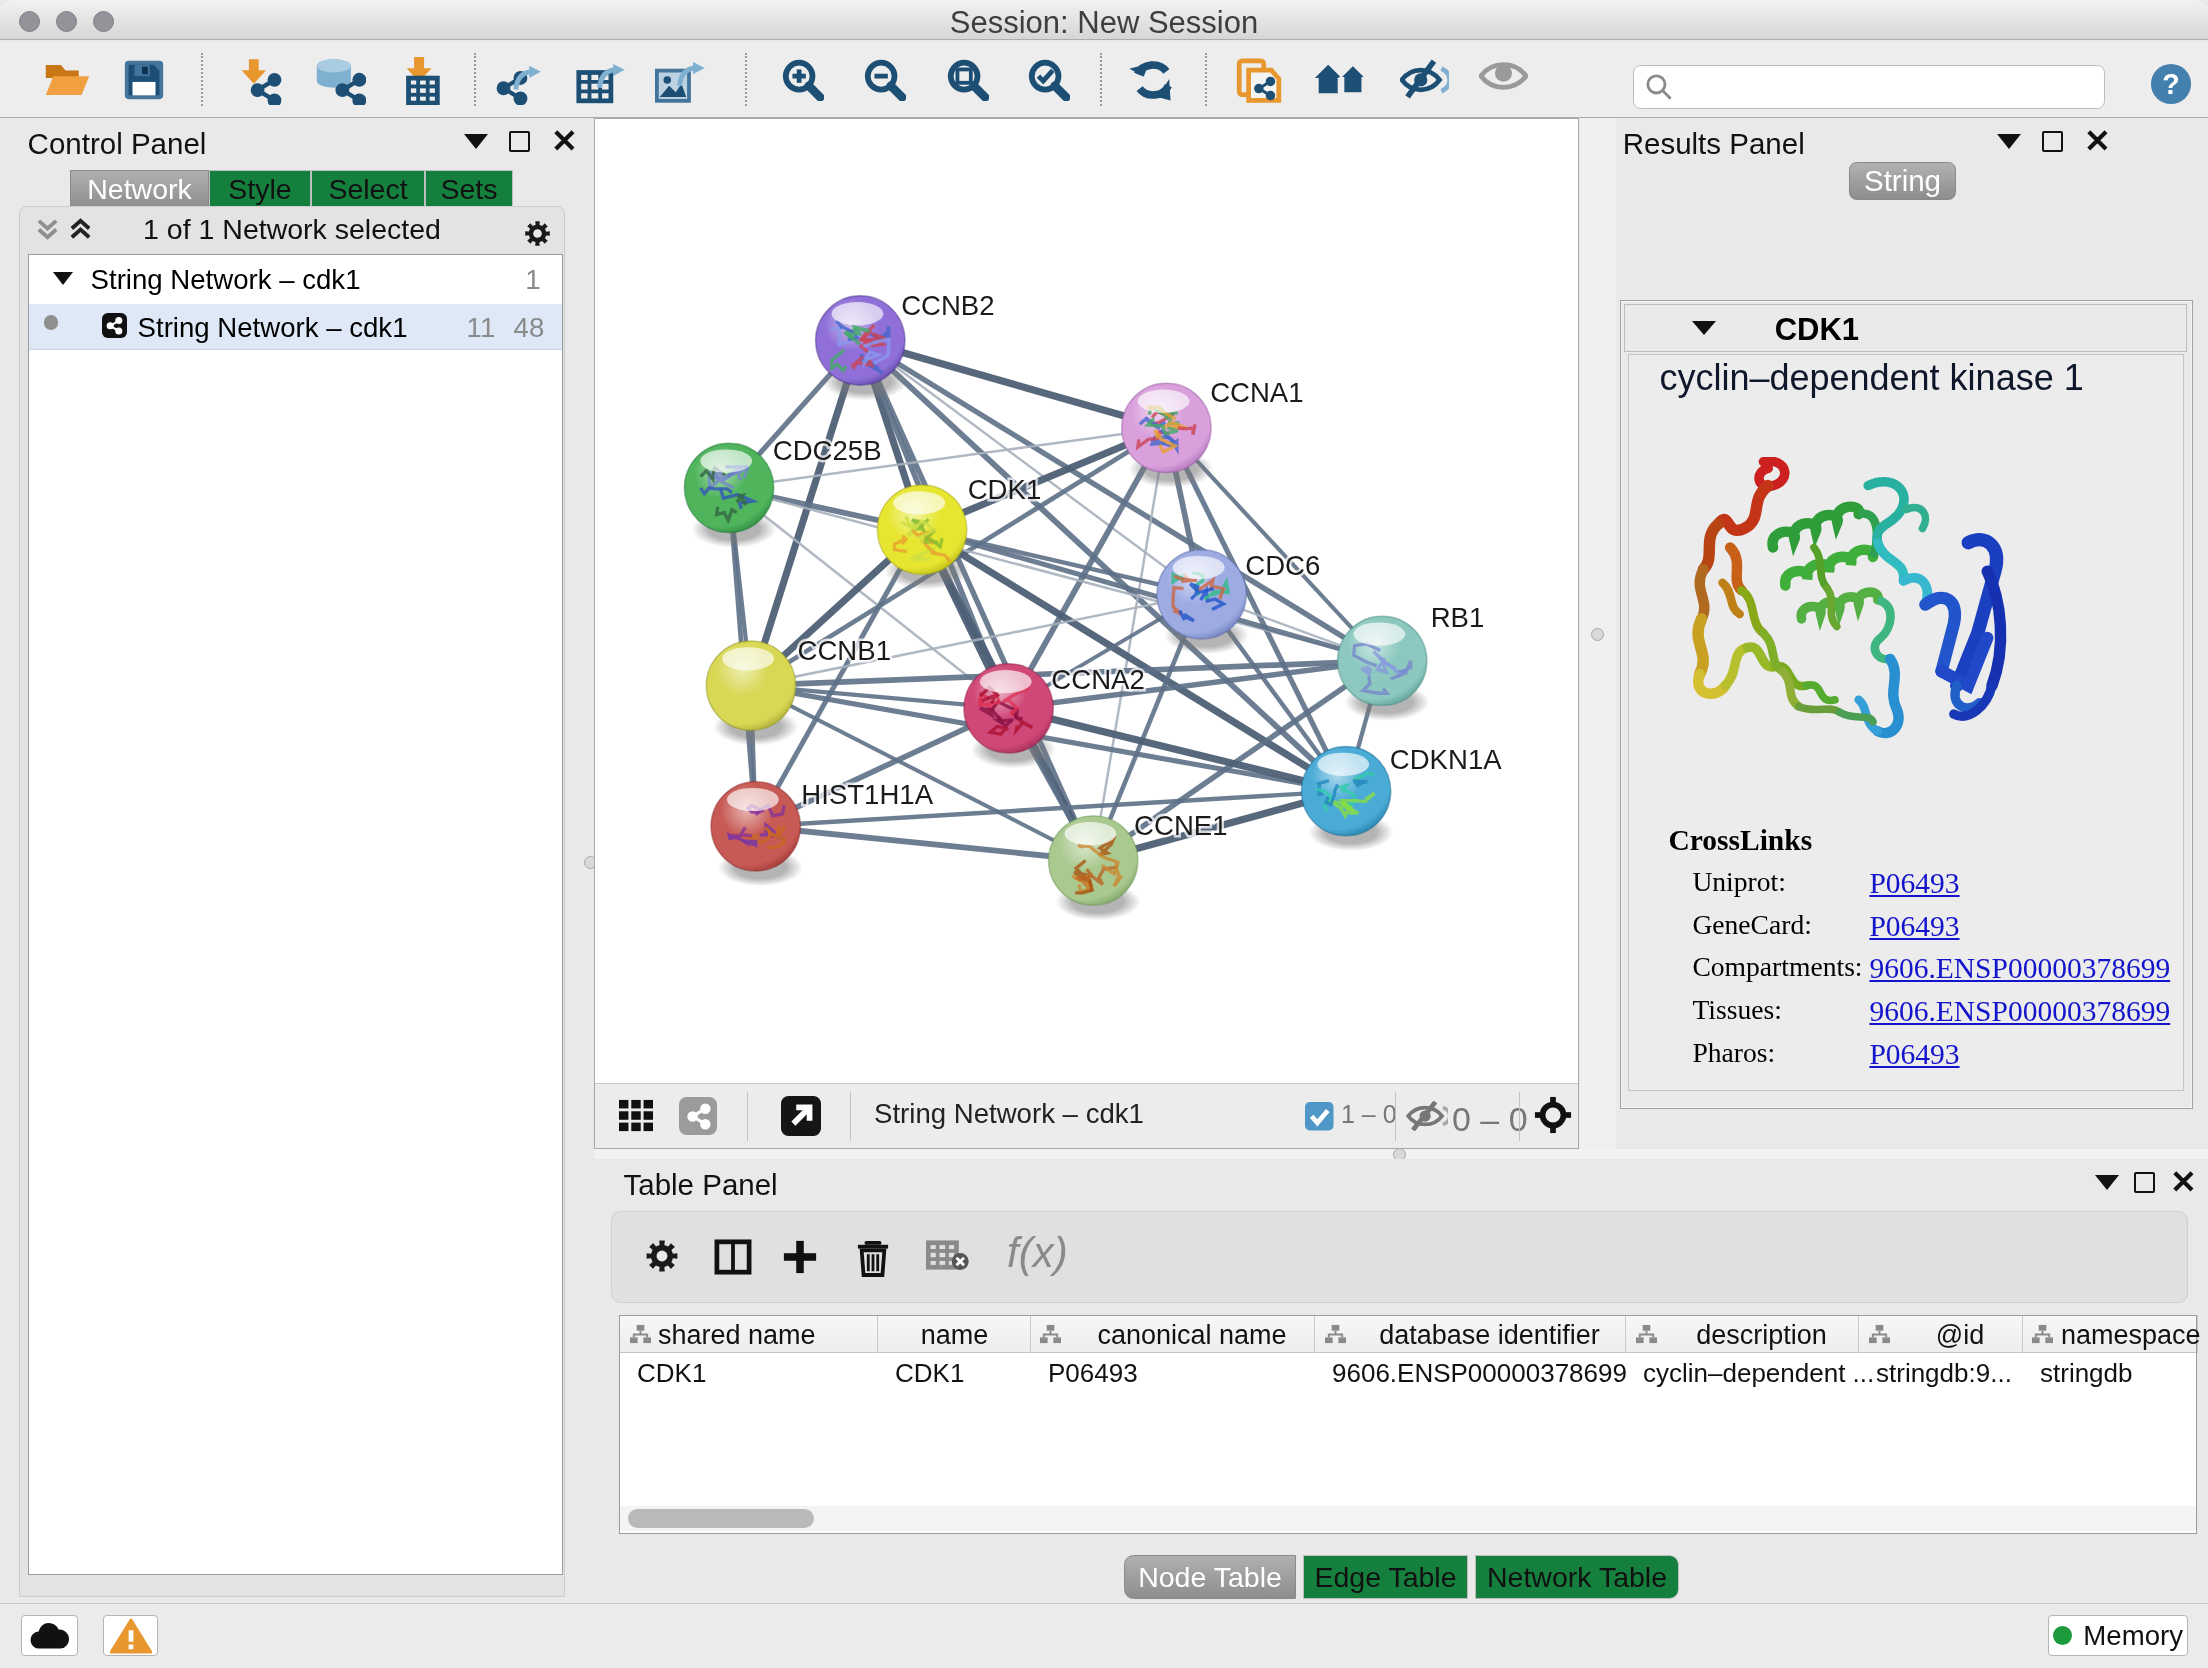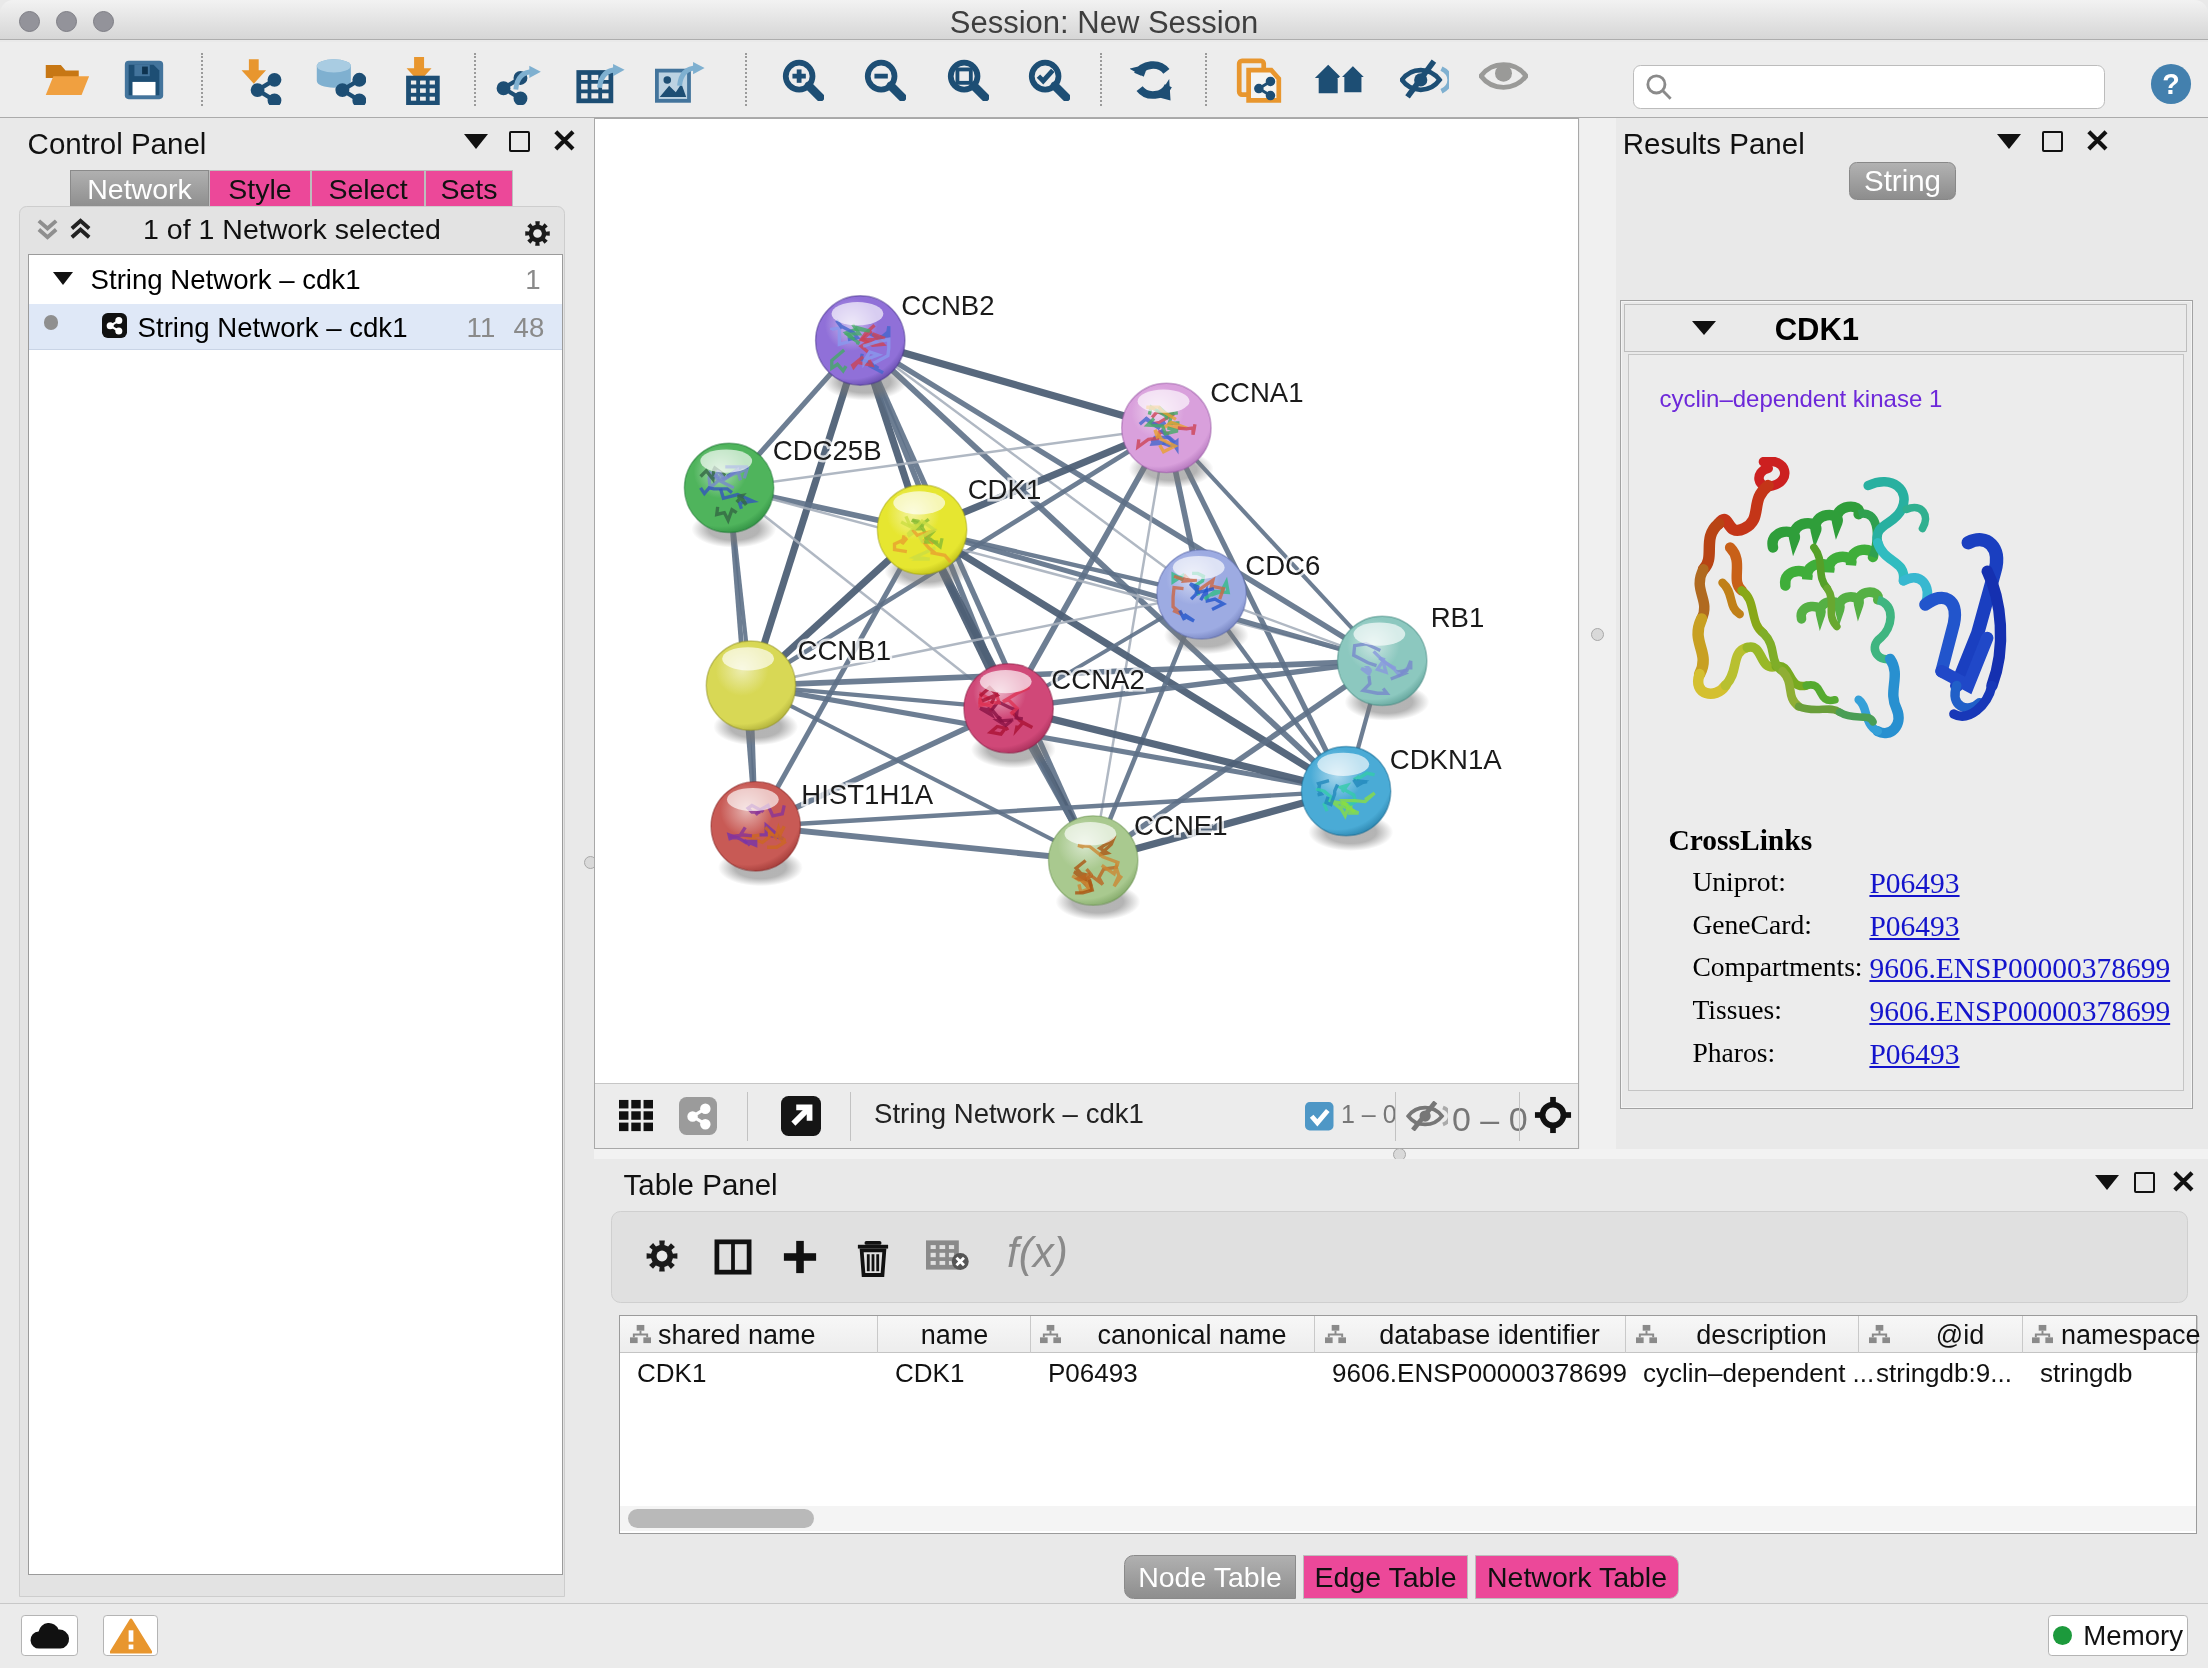--- a/index.html
+++ b/index.html
@@ -8,21 +8,21 @@
 .title{position:absolute;top:4.8px;left:0;width:100%;text-align:center;font-size:31px;color:#3e3e3e}
 .toolbar{left:0;top:42px;width:2208px;height:76px;background:#ededed;border-bottom:1.9px solid #ababab}
 .tb-icon{position:absolute;top:57px}
 .tbsep{position:absolute;top:53px;height:53px;border-left:2.9px dotted #9b9b9b;width:0}
 .searchbox{position:absolute;left:1633px;top:65px;width:472px;height:44px;background:#fff;border:1.9px solid #bcbcbc;border-radius:7.6px}
 .panel-title{font-size:29.5px;color:#111}
 .dockbtns{position:absolute;display:flex;align-items:center;gap:21px}
 .dock-arrow{width:0;height:0;border-left:12.4px solid transparent;border-right:12.4px solid transparent;border-top:15px solid #111}
 .dock-sq{width:21px;height:21px;border:2.9px solid #111;border-radius:1.9px}
 .dock-x{font-size:32px;font-weight:bold;color:#111;line-height:21px}
-.tab{position:absolute;height:38px;background:#ec4899;border:1.9px solid #bdbdbd;font-size:28.5px;color:#111;display:flex;align-items:center;justify-content:center}
+.tab{position:absolute;height:38px;background:#15803d;border:1.9px solid #bdbdbd;font-size:28.5px;color:#111;display:flex;align-items:center;justify-content:center}
 .tab.sel{background:linear-gradient(#b0b0b0,#8e8e8e);color:#fff;border-color:#8a8a8a}
 .listbox{position:absolute;background:#fff;border:1.9px solid #9b9b9b}
 .btn{position:absolute;background:#fff;border:1.9px solid #b4b4b4;border-radius:8.6px;display:flex;align-items:center;justify-content:center;font-size:29.5px;color:#111}
 .sunken{position:absolute;border:1.9px solid #a2a2a2;box-shadow:inset 0 0 0 1px #f4f4f4}
 a.lnk{color:#1414cc;text-decoration:underline;font-family:"Liberation Serif",serif}
 </style></head><body>
 <div class="abs titlebar">
 <div class="tl" style="left:19px"></div>
 <div class="tl" style="left:56px"></div>
 <div class="tl" style="left:93px"></div>
@@ -547,21 +547,21 @@
       <div class="dock-sq"></div>
       <div class="dock-x">✕</div>
     </div>
 <div class="abs" style="left:233px;top:44px;width:107px;height:38px;background:linear-gradient(#b2b2b2,#8d8d8d);border:1px solid #888;border-radius:7.6px;color:#fff;font-size:29.5px;text-align:center;line-height:36px">String</div>
 <div class="sunken" style="left:3.8px;top:182px;width:573px;height:809px;background:#e9e9e9">
 <div class="abs" style="left:2.9px;top:2.9px;width:563px;height:48px;background:#eaeaea;border:1px solid #bdbdbd">
         <div style="position:absolute;left:67px;top:16px;width:0;height:0;border-left:12.4px solid transparent;border-right:12.4px solid transparent;border-top:14.3px solid #111"></div>
         <div style="position:absolute;left:150px;top:6.7px;font-size:31px;font-weight:bold">CDK1</div>
       </div>
 <div class="abs" style="left:7.6px;top:53px;width:556px;height:737px;background:#ececec;border:1px solid #c4c4c4">
-<div class="abs" style="left:30px;top:30px;font-size:24px;color:#6d28d9">cyclin–dependent kinase 1</div>
+<div class="abs" style="left:30px;top:2px;font-size:36px;color:#0f172a">cyclin–dependent kinase 1</div>
 <svg width="339" height="299" viewBox="0 0 356 314" style="position:absolute;left:44px;top:102px">
           <path d="M95 5 C 120 0 125 25 105 30 C 88 35 85 15 100 12" fill="none" stroke="#cc2020" stroke-width="10" stroke-linecap="round"></path>
           <path d="M100 30 C 80 45 95 65 75 75 C 55 85 60 55 48 70" fill="none" stroke="#c43518" stroke-width="12" stroke-linecap="round"></path>
           <path d="M48 70 C 30 85 45 105 32 118" fill="none" stroke="#b84414" stroke-width="12" stroke-linecap="round"></path>
           <path d="M60 95 C 75 110 60 130 72 140" fill="none" stroke="#c86018" stroke-width="11" stroke-linecap="round"></path>
           <path d="M32 118 C 20 140 40 150 30 170" fill="none" stroke="#b06a20" stroke-width="11" stroke-linecap="round"></path>
           <path d="M30 170 C 18 195 40 205 28 228" fill="none" stroke="#c8a022" stroke-width="12" stroke-linecap="round"></path>
           <path d="M28 228 C 20 250 45 255 55 240" fill="none" stroke="#d4c030" stroke-width="11" stroke-linecap="round"></path>
           <path d="M55 240 C 70 225 60 205 78 200" fill="none" stroke="#b8c030" stroke-width="10" stroke-linecap="round"></path>
           <path d="M78 200 C 95 195 90 225 108 220" fill="none" stroke="#98b828" stroke-width="10" stroke-linecap="round"></path>

